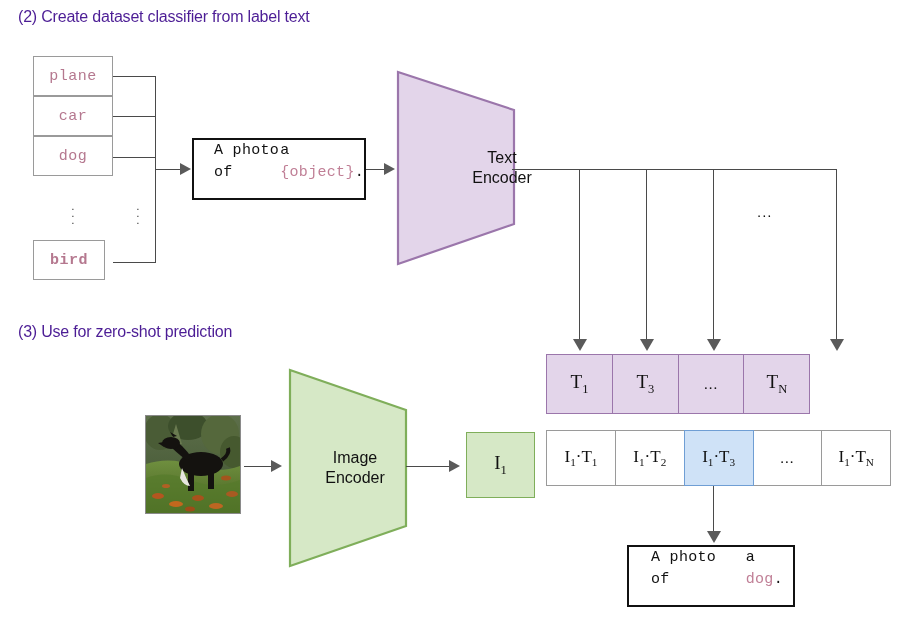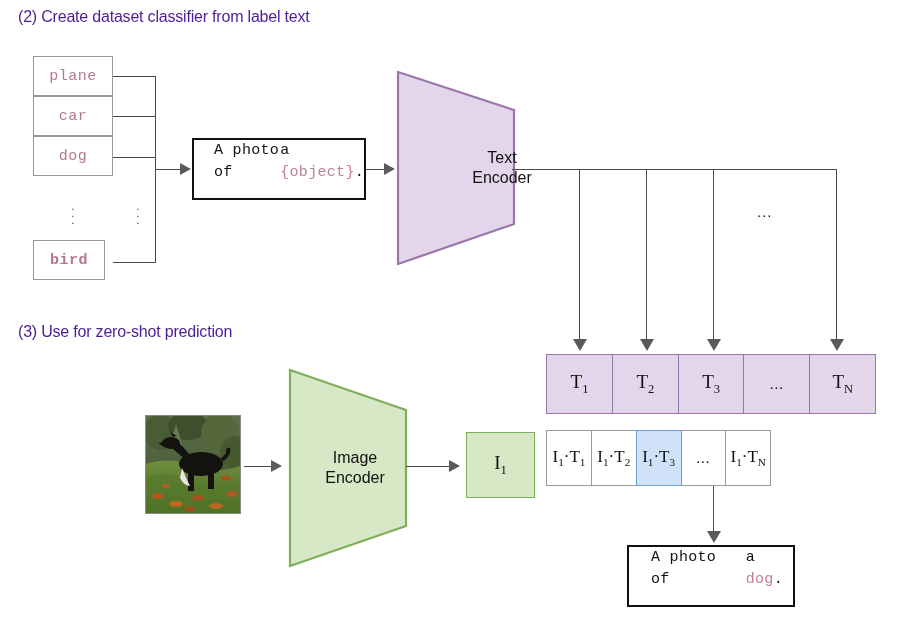--- a/index.html
+++ b/index.html
@@ -161,21 +161,21 @@
   #t-row .cell {
     width: 67px; height: 60px;
     border: 1.2px solid #9b76ab;
     background: #e3d5ea;
     margin-left: -1.2px;
   }
   #t-row .cell:first-child { margin-left: 0; }
 
   #dot-row { left: 546px; top: 430px; }
   #dot-row .cell {
-    width: 46px; height: 56px;
+    width: 70px; height: 56px;
     border: 1.2px solid #9a9a9a;
     background: #ffffff;
     margin-left: -1.2px;
     font-size: 17px;
   }
   #dot-row .cell:first-child { margin-left: 0; }
   #dot-row .cell.highlight {
     background: #cfe2f7;
     border-color: #6f9ed4;
     z-index: 2;
@@ -245,23 +245,20 @@
   <div class="arrow-down" style="left:573px; top:339px;"></div>
   <div class="arrow-down" style="left:640px; top:339px;"></div>
   <div class="arrow-down" style="left:707px; top:339px;"></div>
   <div class="arrow-down" style="left:830px; top:339px;"></div>
 
   <div class="ellipsis-top">...</div>
 
   <div class="cell-row" id="t-row">
     <div class="cell">
         <span><span>T</span><sub>1</sub></span>
-      </div>
-    <div class="cell">
-        <span><span>T</span><sub>2</sub></span>
       </div>
     <div class="cell">
         <span><span>T</span><sub>3</sub></span>
       </div>
     <div class="cell">
         <span class="ell">...</span>
       </div>
     <div class="cell">
         <span><span>T</span><sub>N</sub></span>
       </div>

